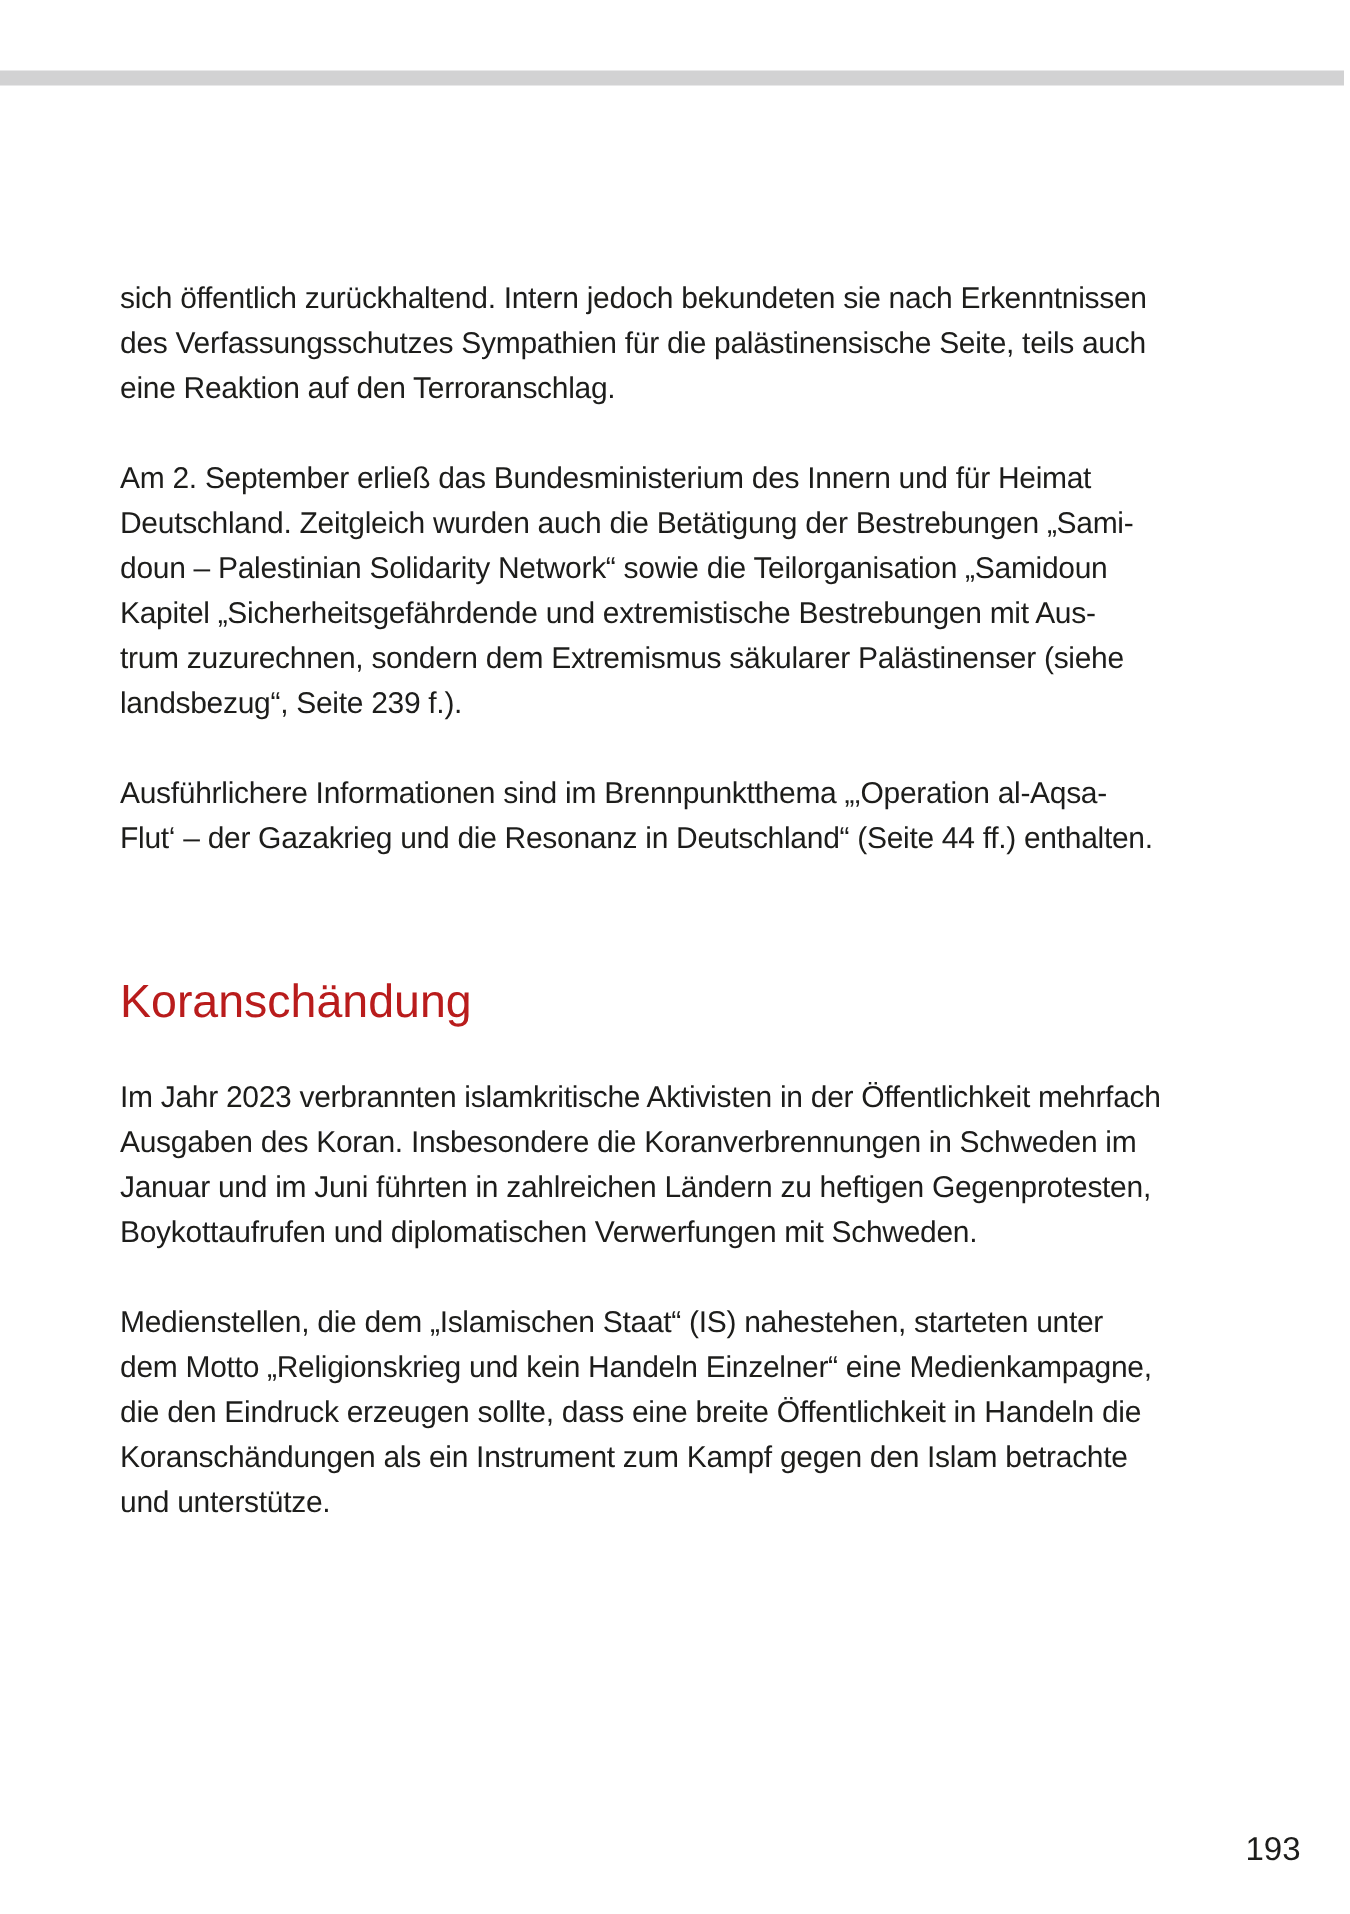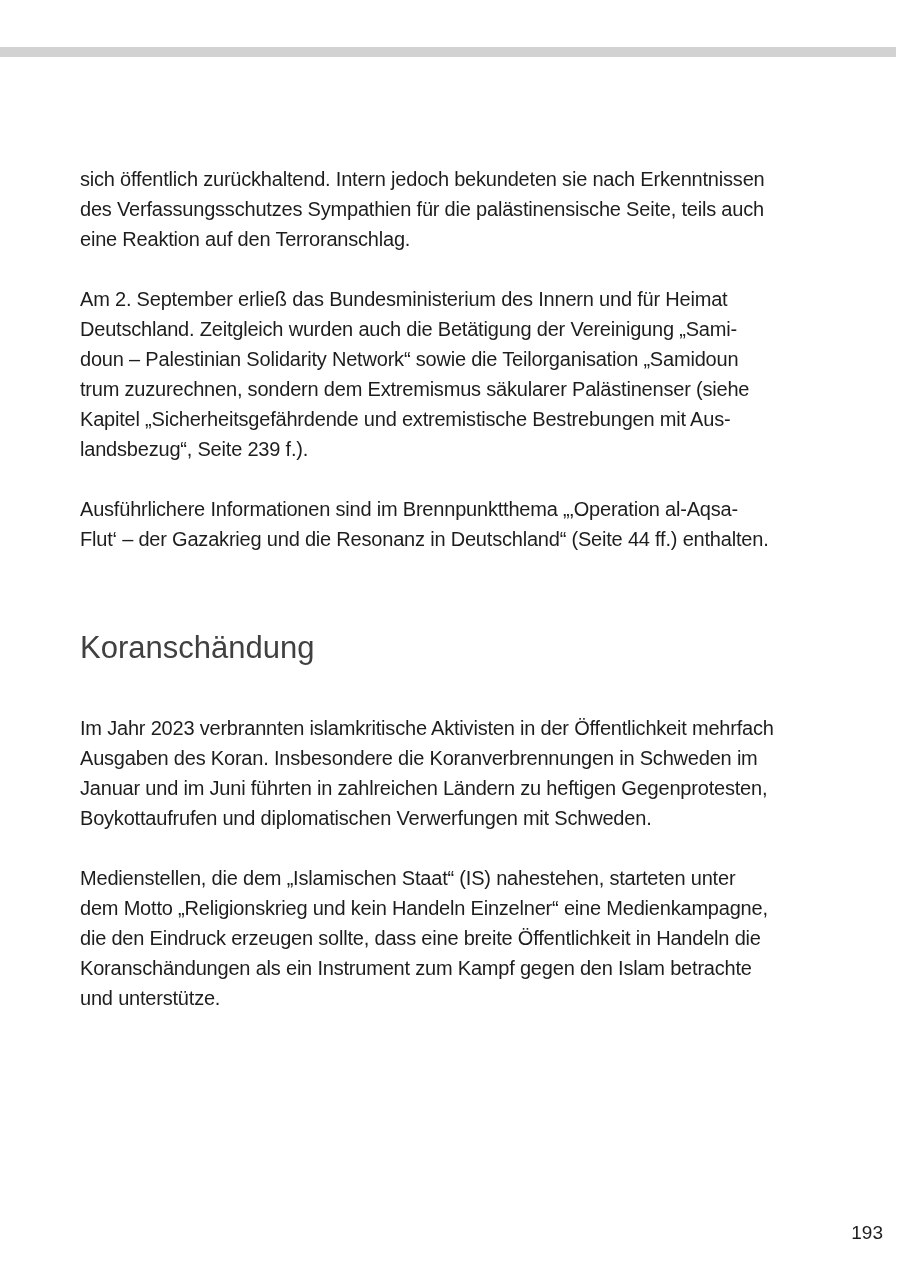--- a/index.html
+++ b/index.html
@@ -18,70 +18,70 @@
   .top-rule {
     position: absolute;
     top: 47px;
     left: 0;
     right: 4px;
     height: 10px;
     background: #d2d2d3;
   }
   .content {
     position: absolute;
-    top: 164px;
+    top: 184px;
     left: 80px;
     width: 748px;
   }
   .para {
     margin: 0 0 30px 0;
   }
   .line {
     font-size: 20px;
     line-height: 30px;
     height: 30px;
     letter-spacing: -0.2px;
     white-space: nowrap;
   }
   .section-heading {
-    margin: 73px 0 44px 0;
+    margin: 73px 0 28px 0;
     font-size: 31px;
     font-weight: 400;
     line-height: 42px;
-    color: #404040;
+    color: #b91c1c;
     letter-spacing: 0;
   }
   .page-number {
     position: absolute;
     top: 1221px;
-    right: 17px;
-    font-size: 19px;
+    right: 33px;
+    font-size: 22px;
     line-height: 24px;
     color: #1d1d1b;
   }
 </style>
 </head>
 <body>
 
 <div class="top-rule"></div>
 
 <main class="content">
 
   <div class="para">
     <div class="line">sich öffentlich zurückhaltend. Intern jedoch bekundeten sie nach Erkenntnissen</div>
     <div class="line">des Verfassungsschutzes Sympathien für die palästinensische Seite, teils auch</div>
     <div class="line">eine Reaktion auf den Terroranschlag.</div>
   </div>
 
   <div class="para">
     <div class="line">Am 2. September erließ das Bundesministerium des Innern und für Heimat</div>
-    <div class="line">Deutschland. Zeitgleich wurden auch die Betätigung der Vereinigung „Sami-</div>
+    <div class="line">Deutschland. Zeitgleich wurden auch die Betätigung der Bestrebungen „Sami-</div>
     <div class="line">doun – Palestinian Solidarity Network“ sowie die Teilorganisation „Samidoun</div>
+    <div class="line">Kapitel „Sicherheitsgefährdende und extremistische Bestrebungen mit Aus-</div>
     <div class="line">trum zuzurechnen, sondern dem Extremismus säkularer Palästinenser (siehe</div>
-    <div class="line">Kapitel „Sicherheitsgefährdende und extremistische Bestrebungen mit Aus-</div>
     <div class="line">landsbezug“, Seite 239 f.).</div>
   </div>
 
   <div class="para">
     <div class="line">Ausführlichere Informationen sind im Brennpunktthema „‚Operation al-Aqsa-</div>
     <div class="line">Flut‘ – der Gazakrieg und die Resonanz in Deutschland“ (Seite 44 ff.) enthalten.</div>
   </div>
 
   <h1 class="section-heading">Koranschändung</h1>
 

